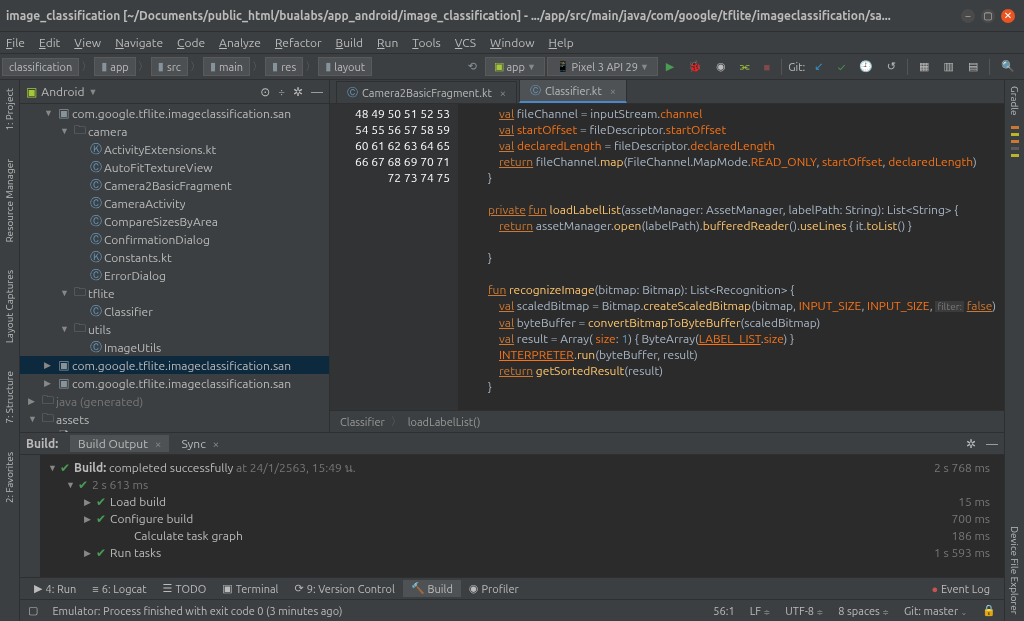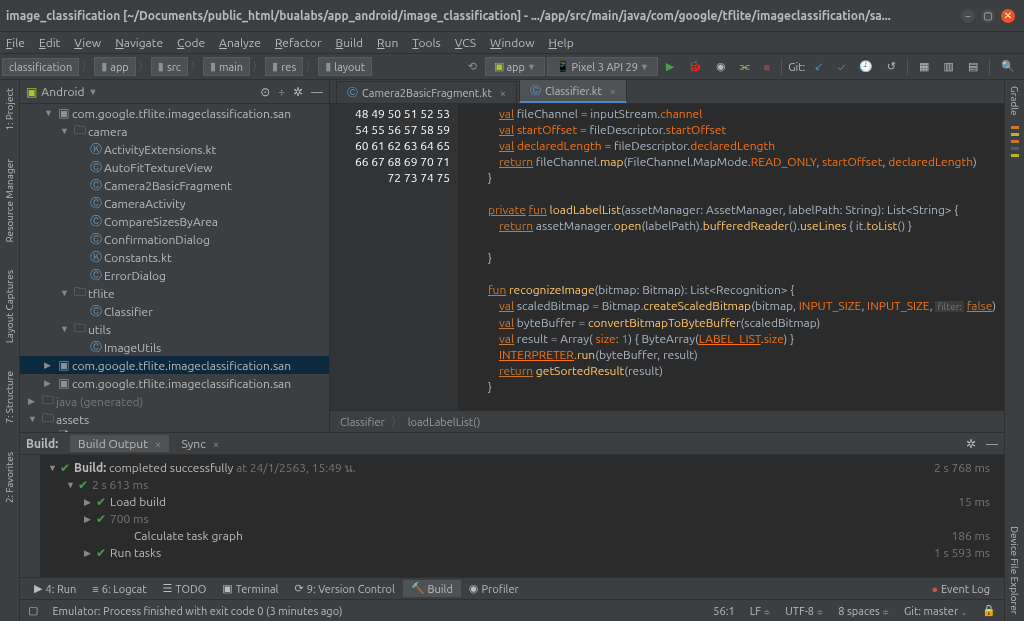--- a/index.html
+++ b/index.html
@@ -433,20 +433,21 @@
             </div>
             <div class="bt-row" style="padding-left: 44px;">
               <span class="arrow">▶</span>
               <span class="check">✔</span>
               <span class="txt">Load build</span>
               <span class="time">15 ms</span>
             </div>
             <div class="bt-row" style="padding-left: 44px;">
               <span class="arrow">▶</span>
               <span class="check">✔</span>
+              <span class="txt">Configure build</span>
               <span class="time">700 ms</span>
             </div>
             <div class="bt-row" style="padding-left: 68px;">
               <span class="arrow"></span>
               <span style="width:14px;display:inline-block"></span>
               <span class="txt">Calculate task graph</span>
               <span class="time">186 ms</span>
             </div>
             <div class="bt-row" style="padding-left: 44px;">
               <span class="arrow">▶</span>

